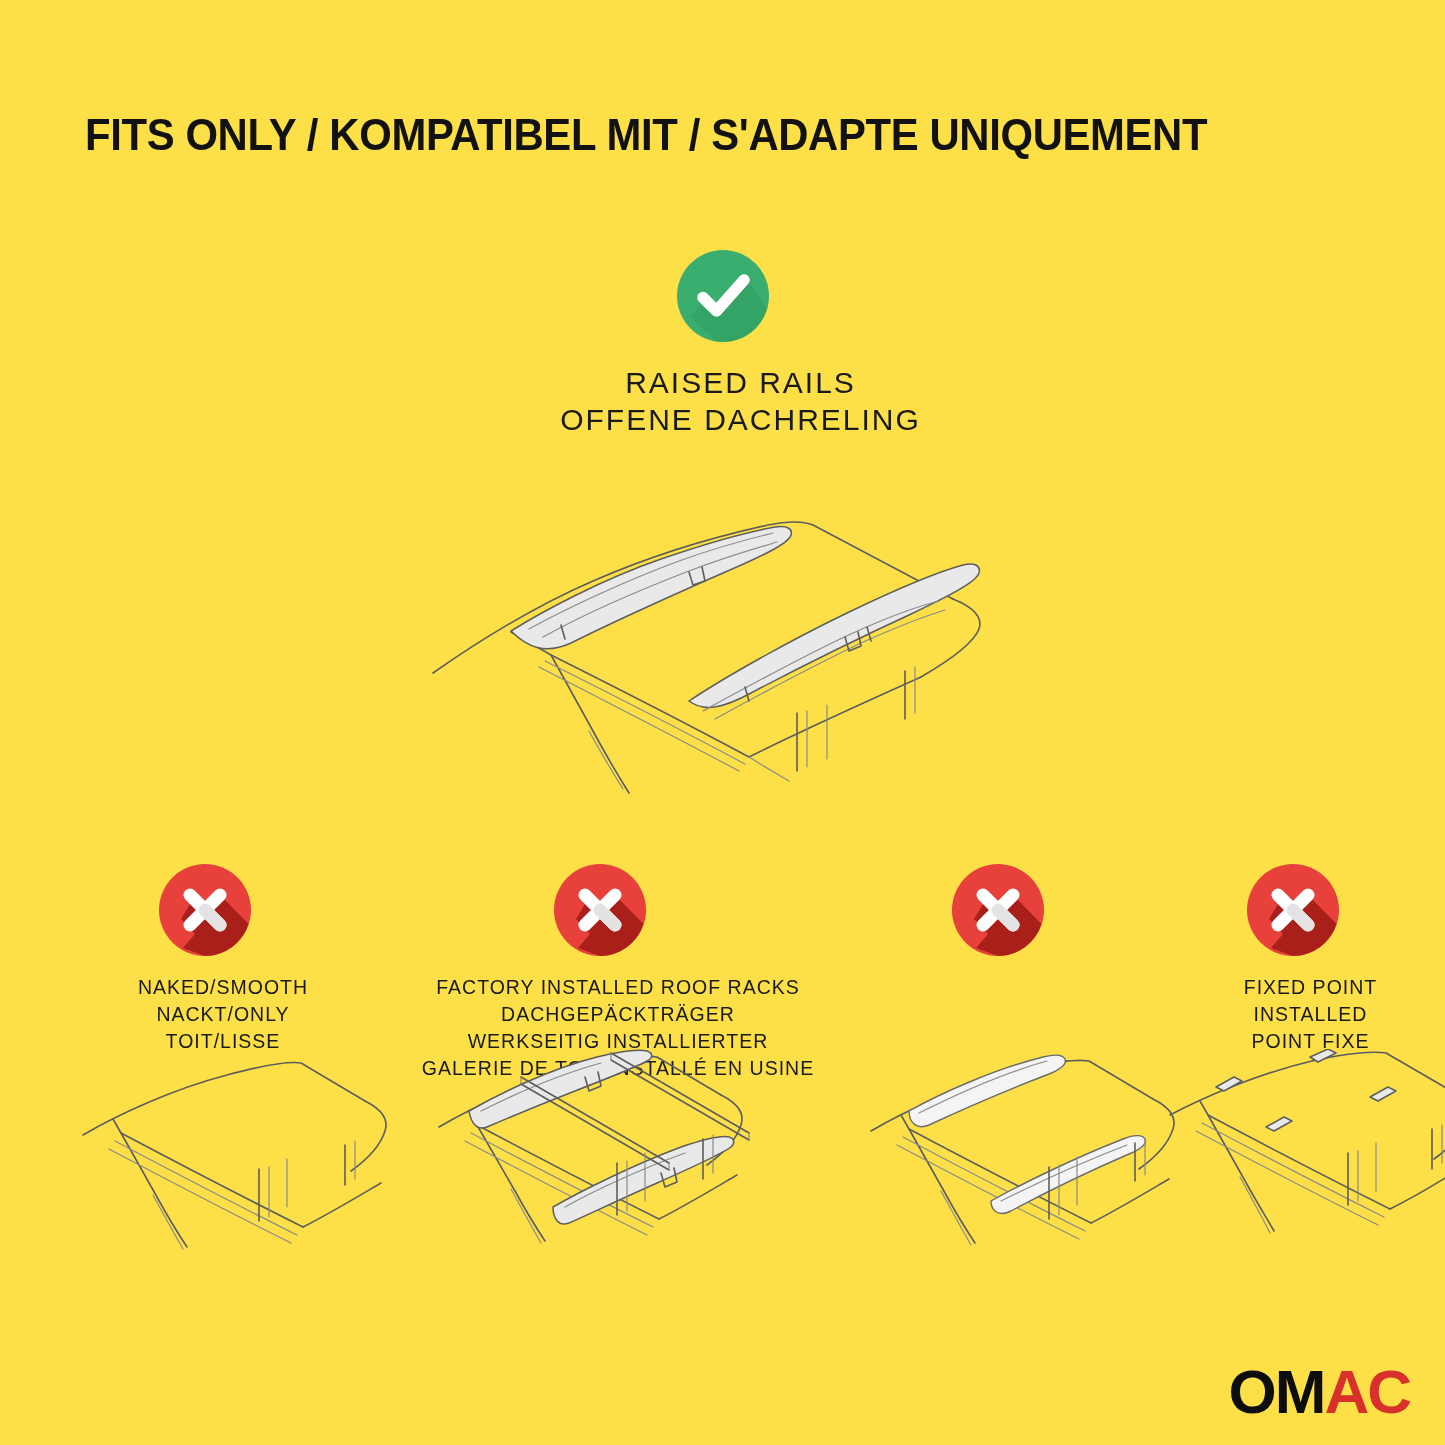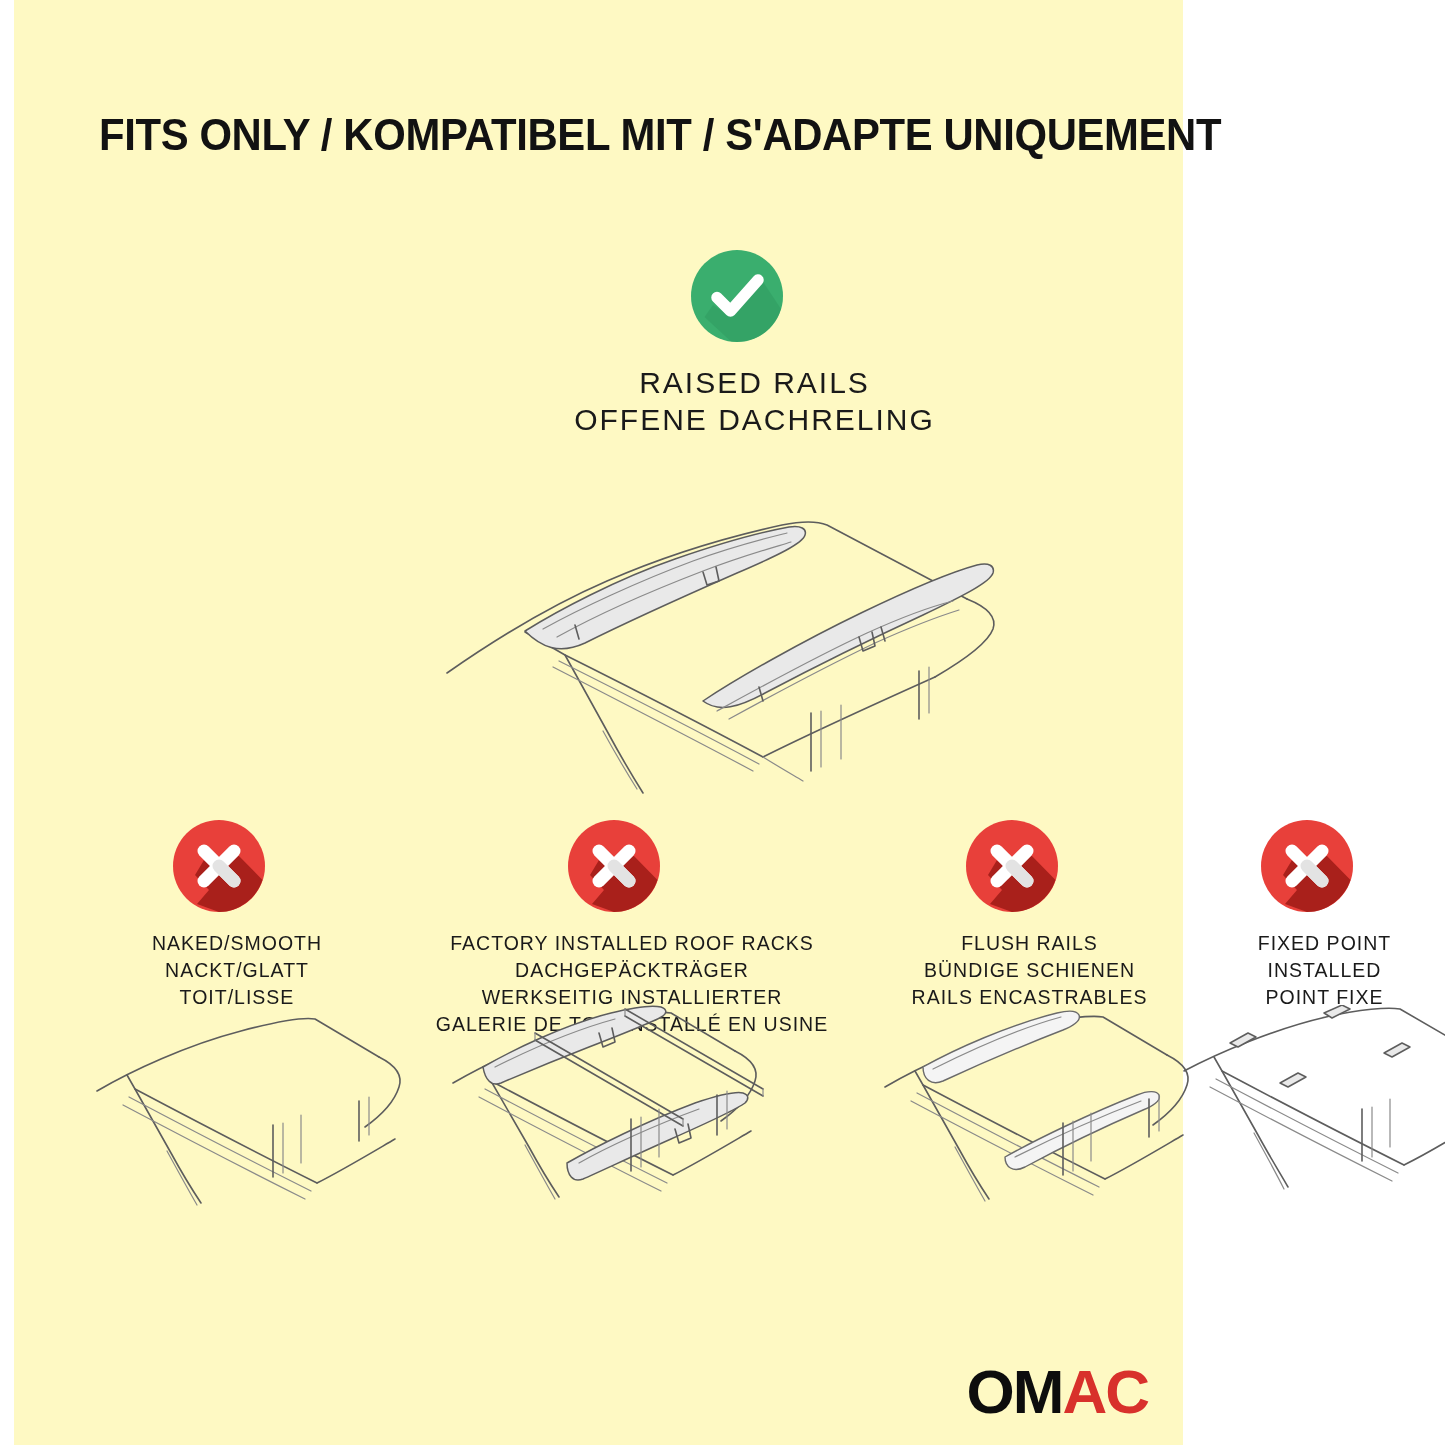--- a/index.html
+++ b/index.html
@@ -3,21 +3,21 @@
 <meta charset="utf-8">
 <style>
   html,body{margin:0;padding:0;background:#ffffff;}
   body{
     width:1445px;height:1445px;
     font-family:"Liberation Sans","DejaVu Sans",sans-serif;
     color:#111;
     -webkit-font-smoothing:antialiased;
     overflow:hidden;
   }
-  .page{position:relative;width:1169px;height:1445px;background:#fef9c3;margin-left:14px;}
+  .page{position:relative;width:1445px;height:1445px;background:#fde047;}
 
   
   .title{
     position:absolute;left:85px;top:107px;width:1290px;
     font-size:45px;font-weight:700;letter-spacing:-0.4px;
     line-height:56px;color:#121212;
     transform:scaleX(0.93);transform-origin:left center;
     white-space:nowrap;
   }
 
@@ -41,21 +41,21 @@
     margin-top:22px;
     font-size:30px;line-height:37px;letter-spacing:2.0px;
     font-weight:300;
   }
 
   
   .main-art{position:absolute;left:393px;top:495px;width:660px;height:300px;}
   .main-art svg{display:block;width:660px;height:300px;}
 
   
-  .cols{position:absolute;left:0;top:820px;width:1445px;height:430px;}
+  .cols{position:absolute;left:0;top:864px;width:1445px;height:430px;}
   .col{position:absolute;top:0;}
   .col .icon-wrap{height:96px;}
   .col .col-label{
     margin-top:14px;
     font-size:19.5px;line-height:27px;letter-spacing:1.0px;
     font-weight:300;
   }
   .col .col-art{position:absolute;left:0;width:100%;}
   .col .col-art svg{display:block;margin:0 auto;}
 
@@ -164,21 +164,21 @@
             <g stroke-linecap="round" stroke-width="13">
               <path d="M31 31 L61 61" stroke="#ffffff"></path>
               <path d="M61 31 L31 61" stroke="#ffffff"></path>
               <path d="M46 46 L61 61" stroke="#e3e3e3"></path>
             </g>
           </svg>
         </div>
       </div>
       <div class="label-lines col-label">
         <span class="ln">NAKED/SMOOTH</span>
-        <span class="ln">NACKT/GLATT</span>
+        <span class="ln">NACKT/ONLY</span>
         <span class="ln">TOIT/LISSE</span>
       </div>
       <div class="col-art">
         <svg width="330" height="215" viewBox="0 0 330 215">
           <path class="stroke" d="M18 86 C52 66 108 40 162 26 C196 17 224 12 236 14 L300 52"></path>
           <path class="stroke" d="M48 70 L56 84 L92 148 C104 170 114 186 122 198"></path>
           <path class="stroke" d="M56 84 C124 120 190 154 238 178"></path>
           <path class="stroke" d="M238 178 C262 166 292 148 316 134"></path>
           <path class="stroke" d="M300 52 C316 60 324 70 320 82 C315 98 300 112 286 122"></path>
           <path class="stroke-thin" d="M50 92 C118 128 184 162 232 186"></path>
@@ -264,25 +264,20 @@
             <circle cx="46" cy="46" r="46" fill="#e8403a"></circle>
             <path d="M46 92a46 46 0 0 0 43.5-32L64 34 46 52 31 40 22 55 36 70 24 84z" fill="#9e1b16" opacity="0.85"></path>
             <g stroke-linecap="round" stroke-width="13">
               <path d="M31 31 L61 61" stroke="#ffffff"></path>
               <path d="M61 31 L31 61" stroke="#ffffff"></path>
               <path d="M46 46 L61 61" stroke="#e3e3e3"></path>
             </g>
           </svg>
         </div>
       </div>
-      <div class="label-lines col-label">
-        <span class="ln">FLUSH RAILS</span>
-        <span class="ln">BÜNDIGE SCHIENEN</span>
-        <span class="ln">RAILS ENCASTRABLES</span>
-      </div>
       <div class="col-art">
         <svg width="340" height="215" viewBox="0 0 340 215">
           <path class="stroke" d="M16 82 C50 62 106 36 160 22 C194 13 222 10 234 12 L298 50"></path>
           <path class="stroke" d="M46 66 L54 80 L90 144 C102 166 112 182 120 194"></path>
           <path class="stroke" d="M54 80 C122 116 188 150 236 174"></path>
           <path class="stroke" d="M236 174 C260 162 290 144 314 130"></path>
           <path class="stroke" d="M298 50 C314 58 322 68 318 80 C313 96 298 110 284 120"></path>
           <path class="stroke-thin" d="M48 88 C116 124 182 158 230 182"></path>
           <path class="stroke-thin" d="M42 96 C110 132 176 166 224 190"></path>
 

